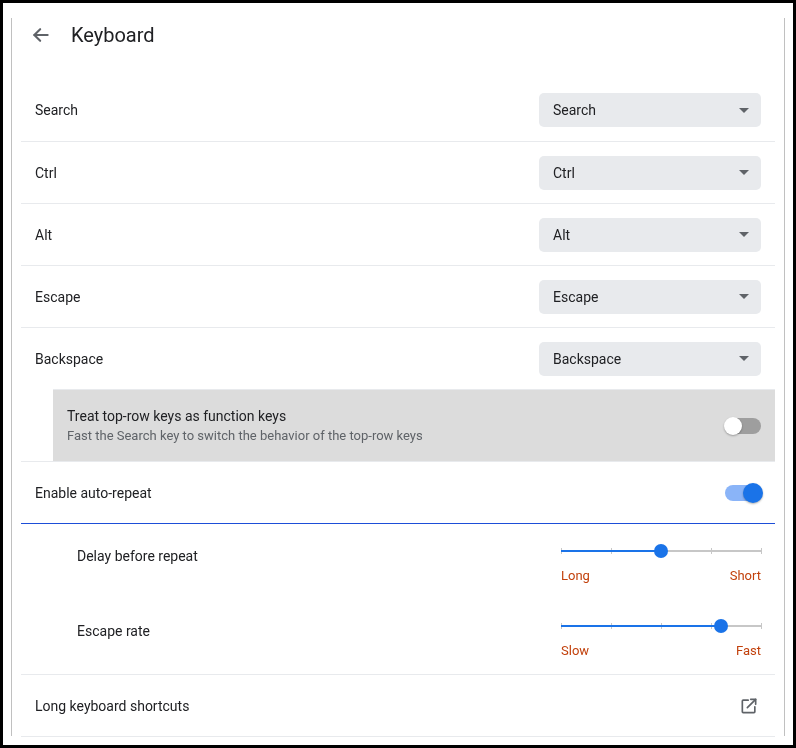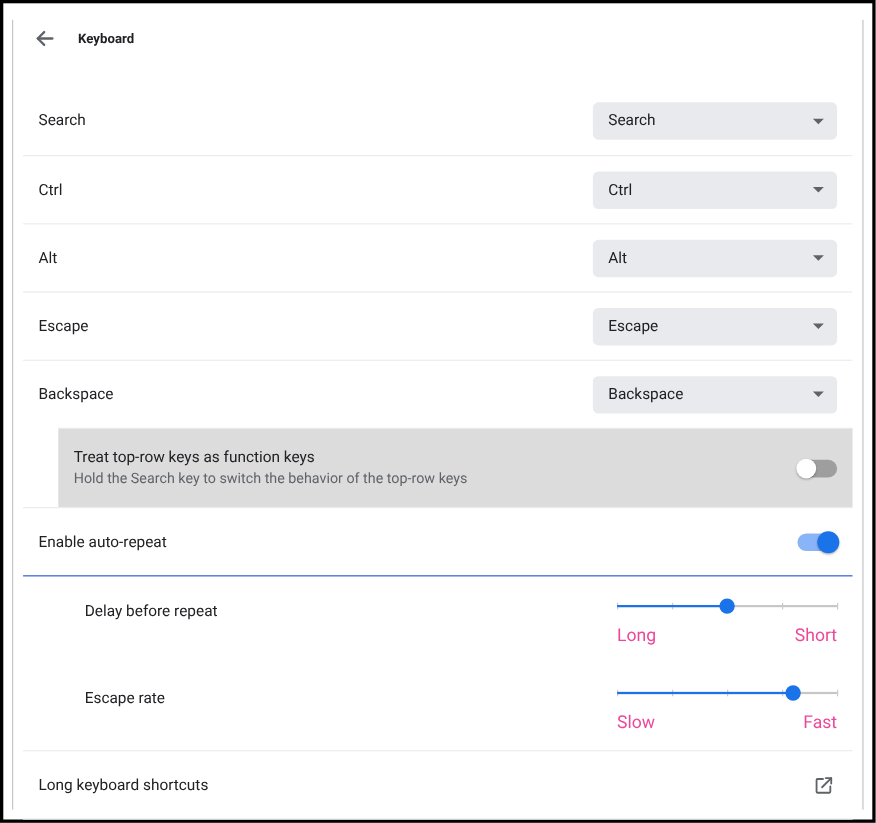--- a/index.html
+++ b/index.html
@@ -24,22 +24,22 @@
       gap: 18px;
       padding-left: 8px;
     }
     .back-icon {
       width: 24px; height: 24px;
       display: flex; align-items: center; justify-content: center;
       cursor: pointer;
       color: #5f6368;
     }
     .header-title {
-      font-size: 12px;
-      font-weight: 700;
+      font-size: 20px;
+      font-weight: 400;
       color: #202124;
     }
     .row {
       display: flex;
       align-items: center;
       justify-content: space-between;
       border-top: 1px solid #e8eaed;
       padding: 12px 14px;
       min-height: 62px;
       background: #fff;
@@ -147,22 +147,22 @@
     }
     .slider-tick {
       position: absolute;
       top: 4px;
       width: 1px; height: 6px;
       background: #c7c7c7;
     }
     .slider-labels {
       display: flex;
       justify-content: space-between;
-      font-size: 16px;
-      color: #ec4899;
+      font-size: 13px;
+      color: #c2410c;
       margin-top: 8px;
     }
     .open-icon, .next-icon {
       width: 24px; height: 24px;
       color: #5f6368;
       display: flex; align-items: center; justify-content: center;
       cursor: pointer;
     }
     .side-line-left, .side-line-right {
       position: absolute;
@@ -227,21 +227,21 @@
     <div class="row-label">Backspace</div>
     <div class="select">
       <span>Backspace</span>
       <span class="caret"></span>
     </div>
   </div>
 
   <div class="row highlighted">
     <div>
       <div class="row-label">Treat top-row keys as function keys</div>
-      <div class="row-sublabel">Hold the Search key to switch the behavior of the top-row keys</div>
+      <div class="row-sublabel">Fast the Search key to switch the behavior of the top-row keys</div>
     </div>
     <div class="toggle off">
       <div class="knob"></div>
     </div>
   </div>
 
   <div class="row">
     <div class="row-label">Enable auto-repeat</div>
     <div class="toggle on">
       <div class="knob"></div>

